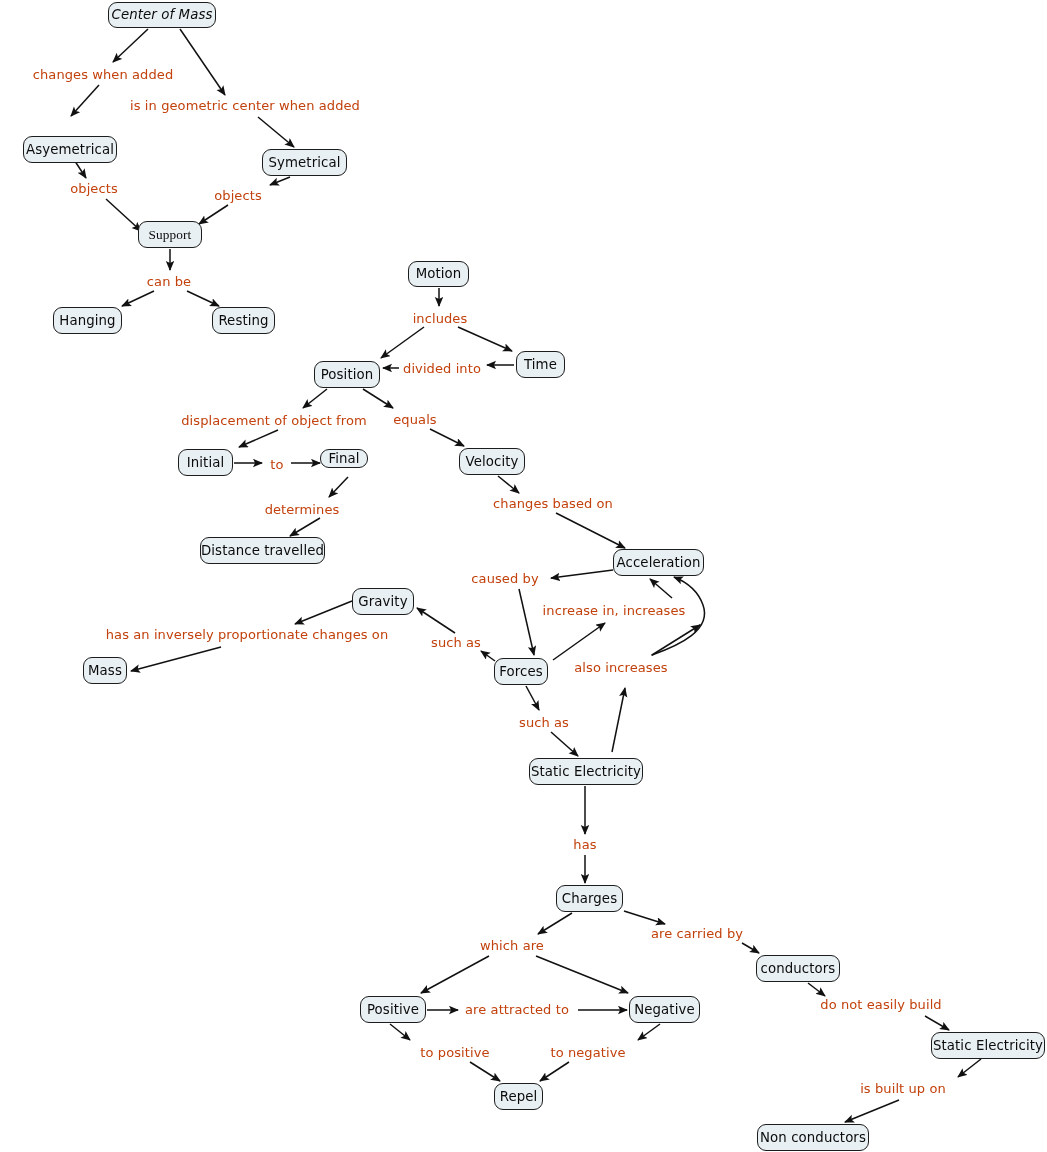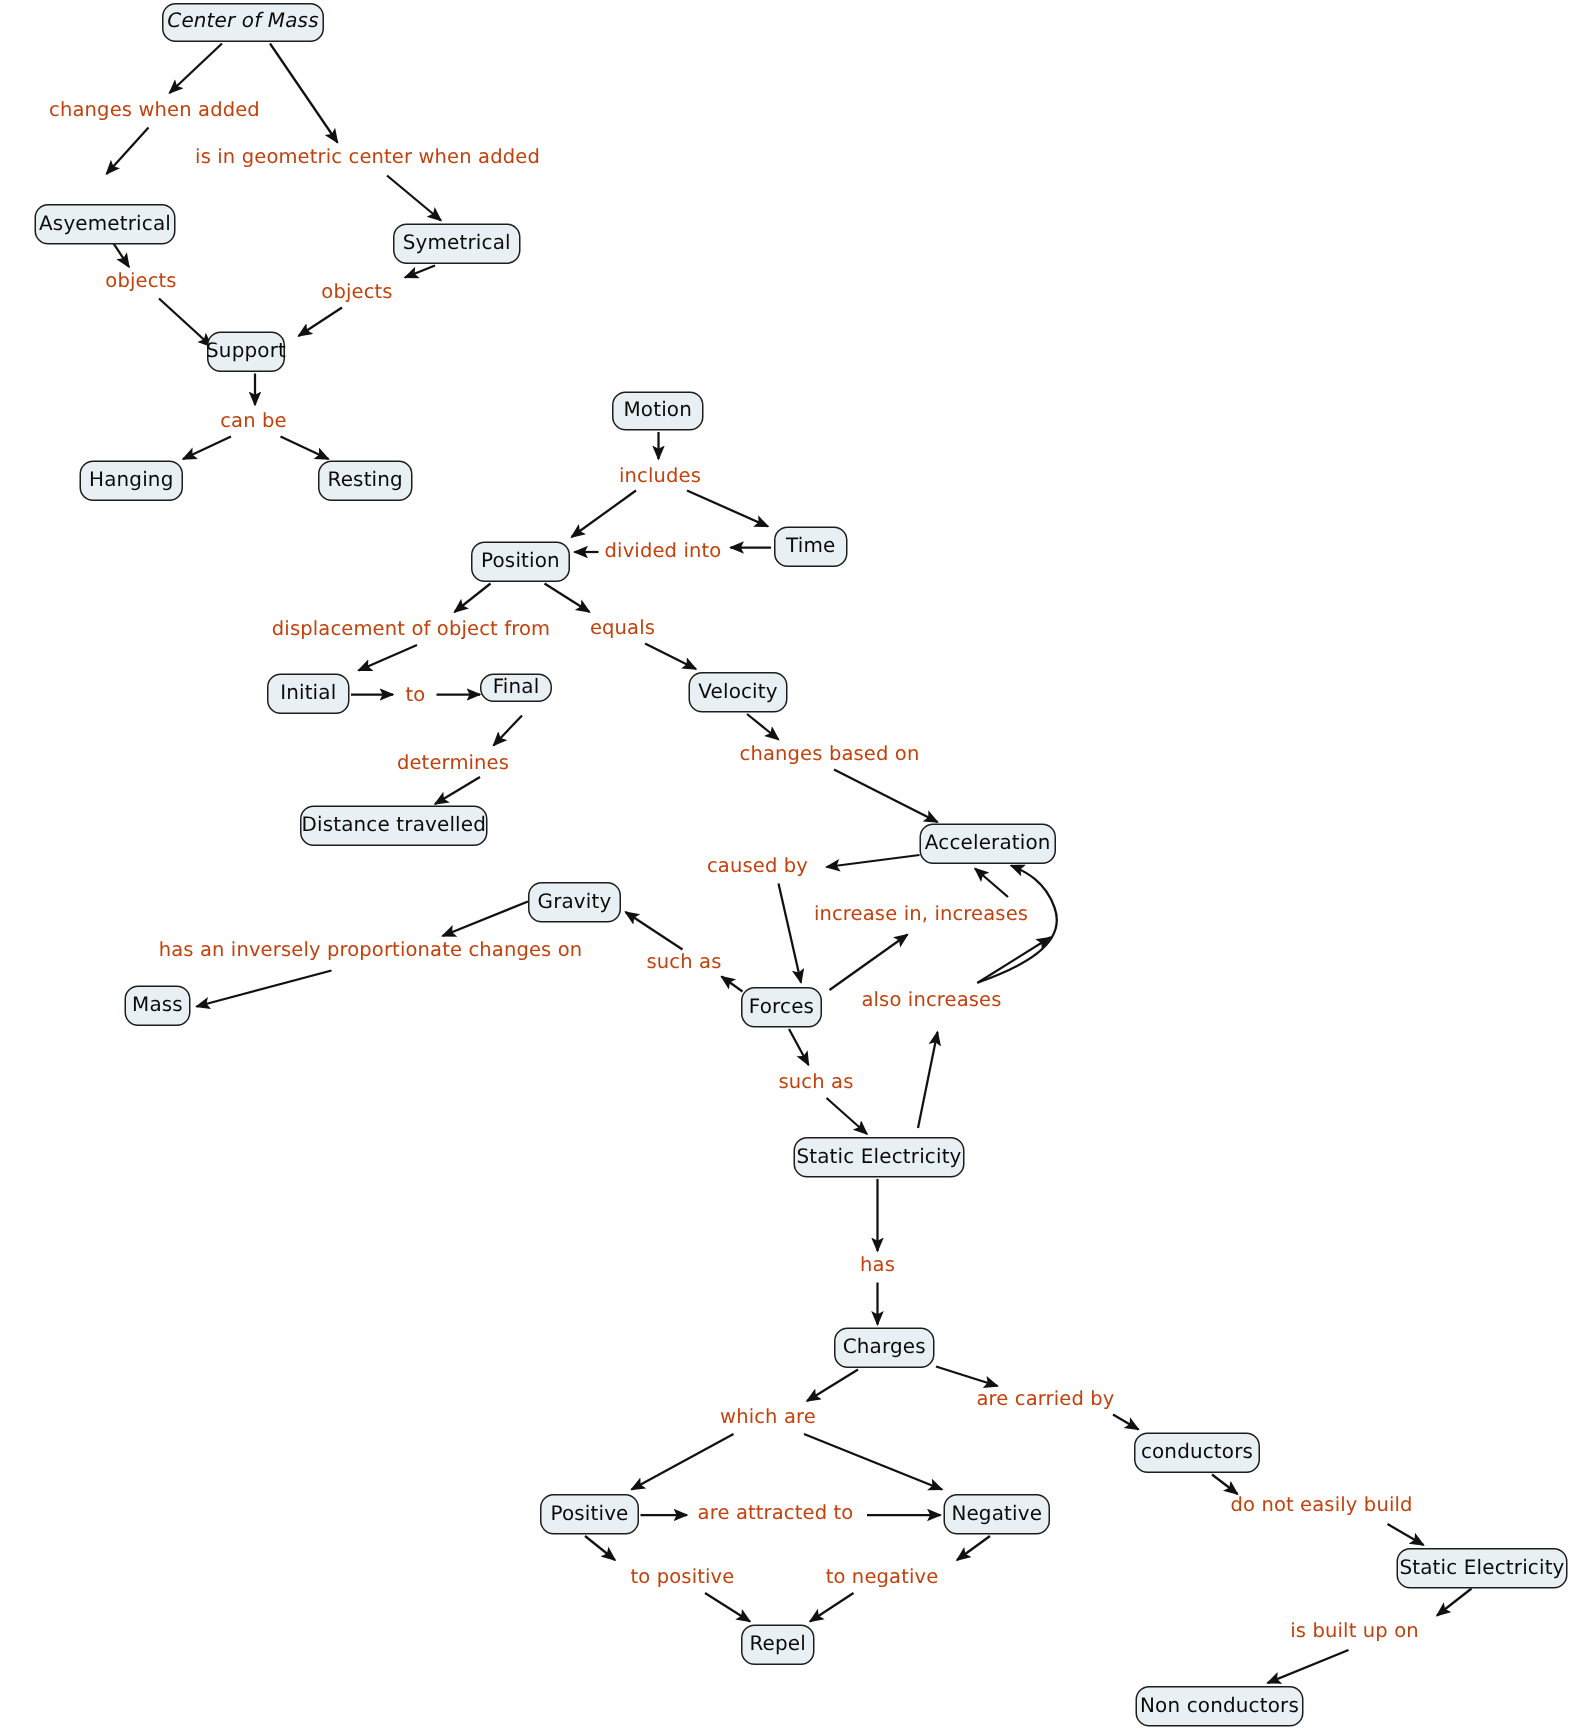--- a/index.html
+++ b/index.html
@@ -154,21 +154,21 @@
 
   <div class="node" style="left:108px;top:2px;width:108px;height:26px;font-style:italic;">
       <span>Center of Mass</span>
     </div>
   <div class="node" style="left:2px;top:136px;width:94px;height:27px;margin-left:21px;">
       <span>Asyemetrical</span>
     </div>
   <div class="node" style="left:262px;top:149px;width:85px;height:27px;">
       <span>Symetrical</span>
     </div>
-  <div class="node" style="left:138px;top:221px;width:52px;height:27px;">
+  <div class="node" style="left:138px;top:221px;width:64px;height:27px;font-family:Liberation Serif, serif;">
       <span>Support</span>
     </div>
   <div class="node" style="left:53px;top:307px;width:69px;height:27px;">
       <span>Hanging</span>
     </div>
   <div class="node" style="left:212px;top:307px;width:63px;height:27px;">
       <span>Resting</span>
     </div>
   <div class="node" style="left:408px;top:261px;width:61px;height:26px;">
       <span>Motion</span>

